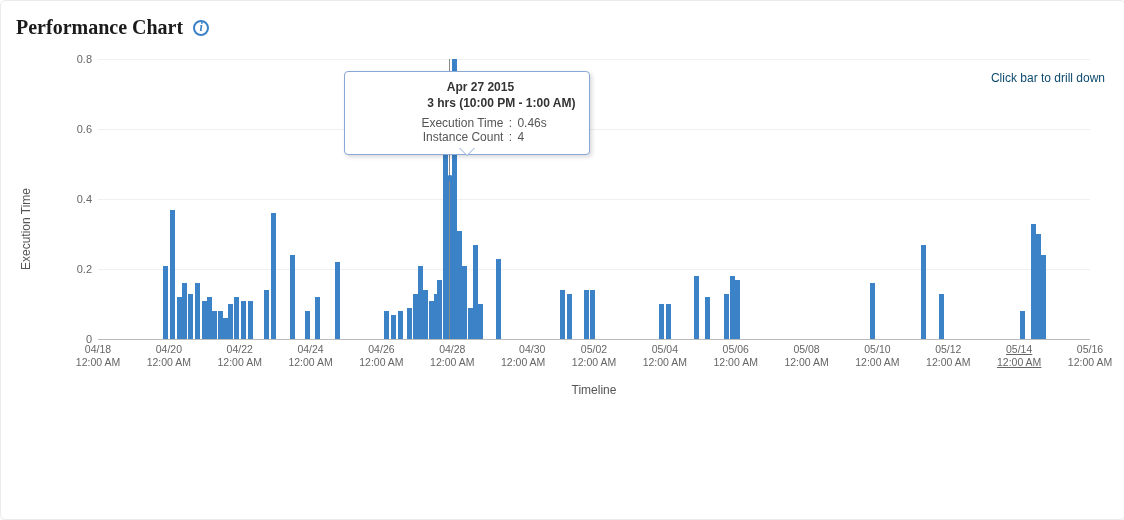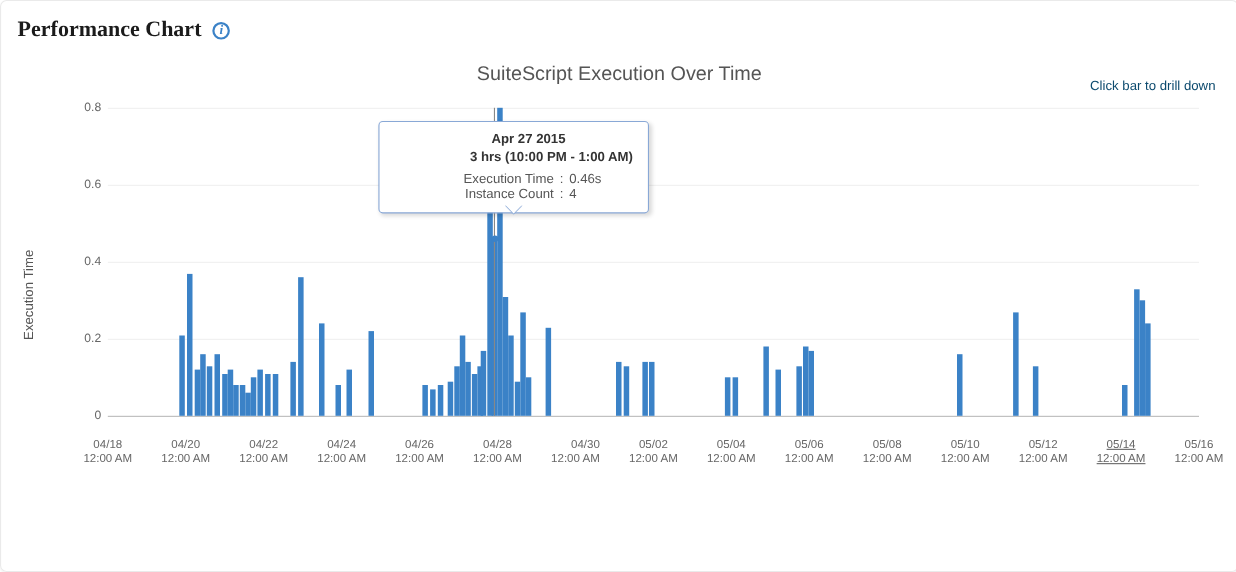--- a/index.html
+++ b/index.html
@@ -118,21 +118,21 @@
   .bar {
     position: absolute;
     bottom: 0;
     background: #3b82c7;
     cursor: pointer;
   }
   .x-ticks {
     position: absolute;
     left: 36px;
     right: 0;
-    top: 300px;
+    top: 284px;
     height: 40px;
   }
   .x-tick {
     position: absolute;
     top: 0;
     transform: translateX(-50%);
     text-align: center;
     font-size: 10.5px;
     color: #666;
     line-height: 1.25;
@@ -214,21 +214,20 @@
 </head>
 <body>
 
 <div class="card">
 
   <div class="card-title-row">
     <span class="card-title">Performance Chart</span>
     <span class="info-icon">i</span>
   </div>
 
-  <div class="chart-title">SuiteScript Execution Over Time</div>
 
   <div class="drill-hint">Click bar to drill down</div>
 
   <div class="chart-outer">
 
     <div class="y-axis-label">Execution Time</div>
 
     <div class="y-ticks" id="y-ticks">
         <div class="y-tick" style="bottom: 0px;">0</div>
         <div class="y-tick" style="bottom: 70px;">0.2</div>
@@ -333,15 +332,16 @@
         <div class="x-tick" style="left: 496px;">05/02<br>12:00 AM</div>
         <div class="x-tick" style="left: 566.857px;">05/04<br>12:00 AM</div>
         <div class="x-tick" style="left: 637.714px;">05/06<br>12:00 AM</div>
         <div class="x-tick" style="left: 708.571px;">05/08<br>12:00 AM</div>
         <div class="x-tick" style="left: 779.429px;">05/10<br>12:00 AM</div>
         <div class="x-tick" style="left: 850.286px;">05/12<br>12:00 AM</div>
         <div class="x-tick" style="left: 921.143px; text-decoration: underline;">05/14<br>12:00 AM</div>
         <div class="x-tick" style="left: 992px;">05/16<br>12:00 AM</div>
       </div>
 
+    <div class="x-axis-label">Timeline</div>
   </div>
 
 </div>
 
 </body></html>

